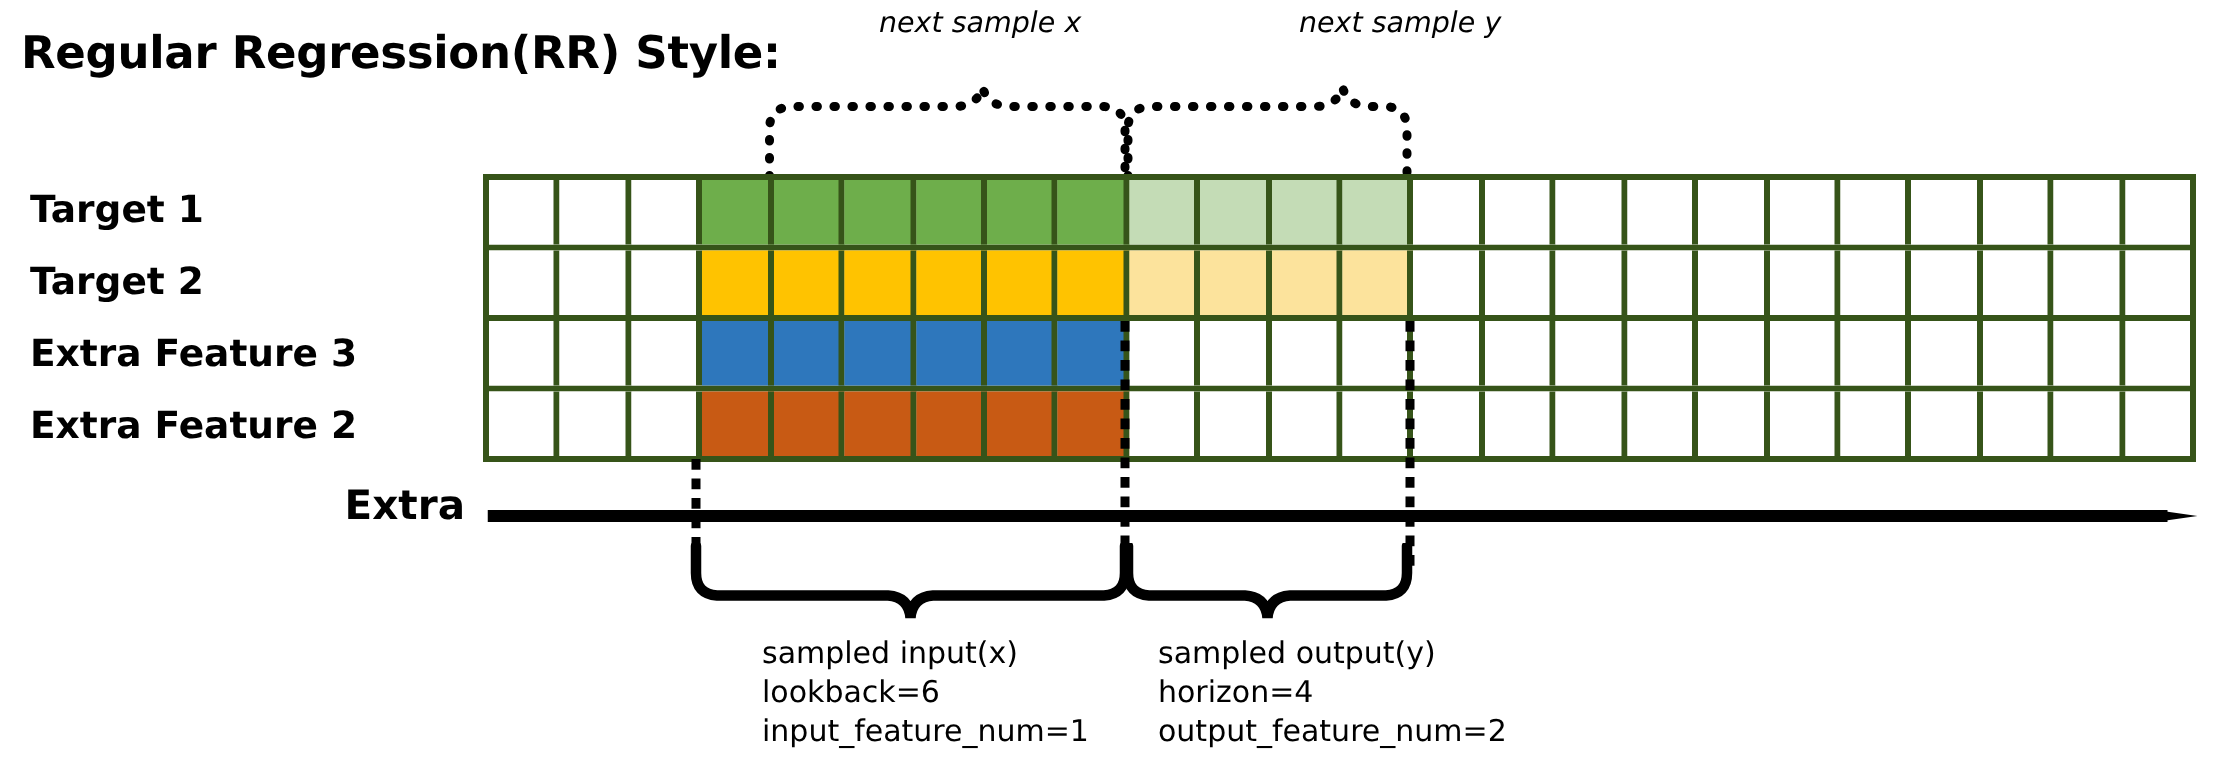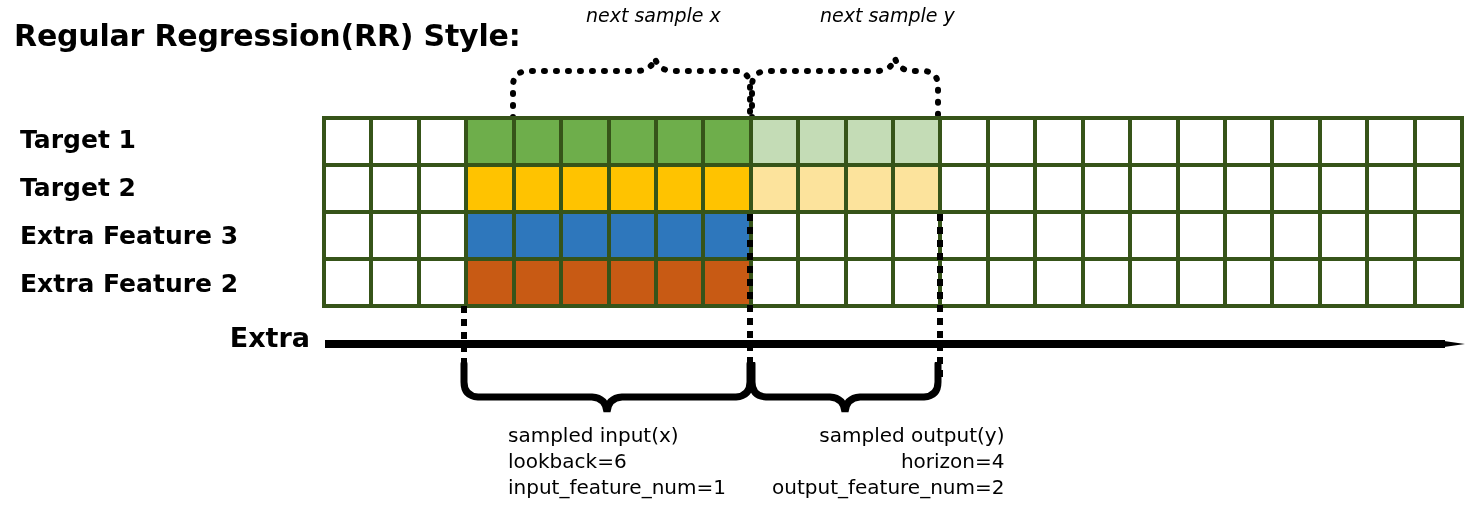--- a/index.html
+++ b/index.html
@@ -16,21 +16,21 @@
     font-size:30px;font-weight:700;color:#000;
     letter-spacing:-0.2px;white-space:nowrap;
   }
 
   
   .top-note{
     font-size:19px;font-style:italic;font-weight:500;color:#000;
     white-space:nowrap;top:4px;
   }
   #note-x{left:586px;}
-  #note-y{left:820px;}
+  #note-y{left:866px;}
 
   
   .row-label{
     width:300px;left:20px;
     font-size:25px;font-weight:700;color:#000;
     white-space:nowrap;height:48px;line-height:48px;
   }
 
   
   #grid{
@@ -73,21 +73,21 @@
 
   
   .brace-wrap{pointer-events:none;}
 
   
   .caption{
     font-size:20px;font-weight:400;color:#000;
     line-height:26px;white-space:nowrap;top:422px;
   }
   #cap-x{left:508px;}
-  #cap-y{left:772px;text-align:right;}
+  #cap-y{left:772px;}
   .caption div{white-space:nowrap;}
 </style>
 </head>
 <body>
 
 <div class="abs" id="title">Regular Regression(RR) Style:</div>
 
 <div class="abs top-note" id="note-x">next sample x</div>
 <div class="abs top-note" id="note-y">next sample y</div>
 

